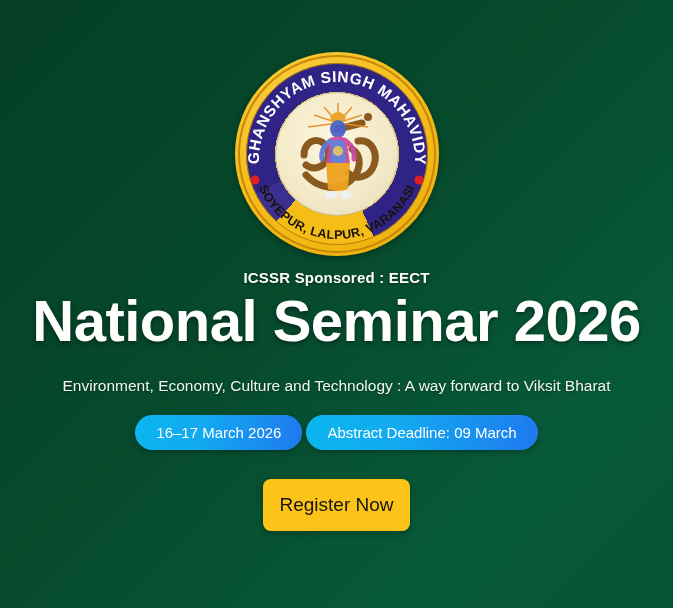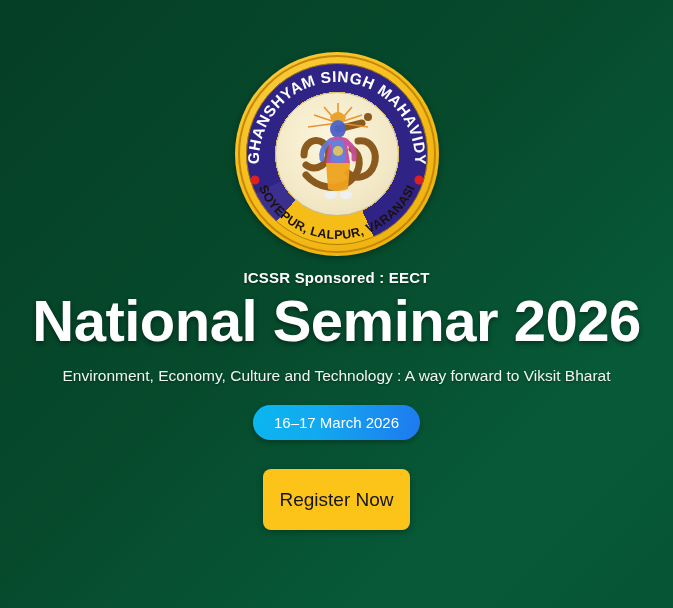--- a/index.html
+++ b/index.html
@@ -82,21 +82,21 @@
   .headline {
     margin-top:6px;
     font-size:58px; font-weight:bold;
     line-height:1.0;
     letter-spacing:-0.5px;
     color:#ffffff;
     text-shadow:0 2px 5px rgba(0,0,0,0.45);
     white-space:nowrap;
   }
   .subtitle {
-    margin-top:17px;
+    margin-top:27px;
     font-size:15.5px; font-weight:normal;
     color:#f2f7f4;
     white-space:nowrap;
     text-shadow:0 1px 2px rgba(0,0,0,0.35);
   }
 
   
   .pill-row {
     margin-top:20px;
     display:flex; gap:4px; align-items:center; justify-content:center;
@@ -109,21 +109,21 @@
     background:linear-gradient(100deg, #0bb6ef 0%, #12a9f0 40%, #1f79ef 100%);
     color:#ffffff;
     font-size:15px;
     white-space:nowrap;
     box-shadow:0 2px 5px rgba(0,0,0,0.3);
   }
 
   
   .register-btn {
     margin-top:29px;
-    width:147px; height:61px;
+    width:147px; height:52px;
     border:none; border-radius:8px;
     background:#fcc419;
     color:#151515;
     font-family:"Liberation Sans", sans-serif;
     font-size:19px;
     cursor:pointer;
     box-shadow:0 2px 6px rgba(0,0,0,0.3);
   }
 </style>
 </head>
@@ -189,15 +189,16 @@
 </div>
 
 <div class="sponsor">ICSSR Sponsored : EECT</div>
 
 <h1 class="headline">National Seminar 2026</h1>
 
 <div class="subtitle">Environment, Economy, Culture and Technology : A way forward to Viksit Bharat</div>
 
 <div class="pill-row">
   <div class="pill">16–17 March 2026</div>
+  <div class="pill">Abstract Deadline: 09 March</div>
 </div>
 
 <button class="register-btn">Register Now</button>
 
 </body></html>

